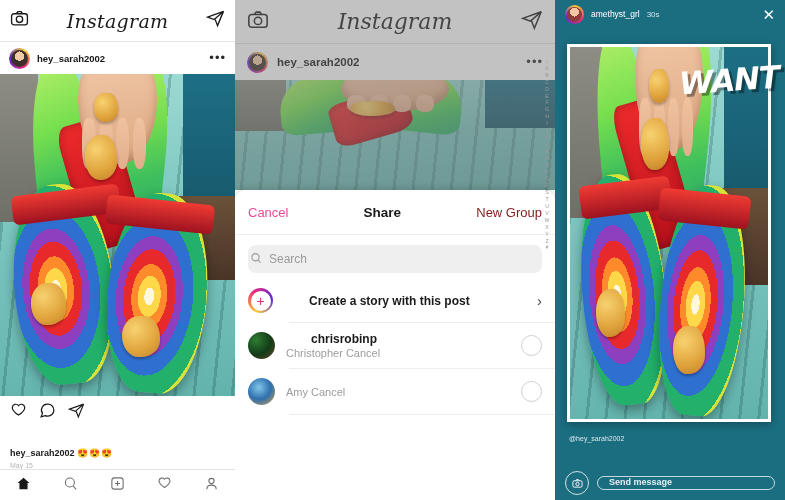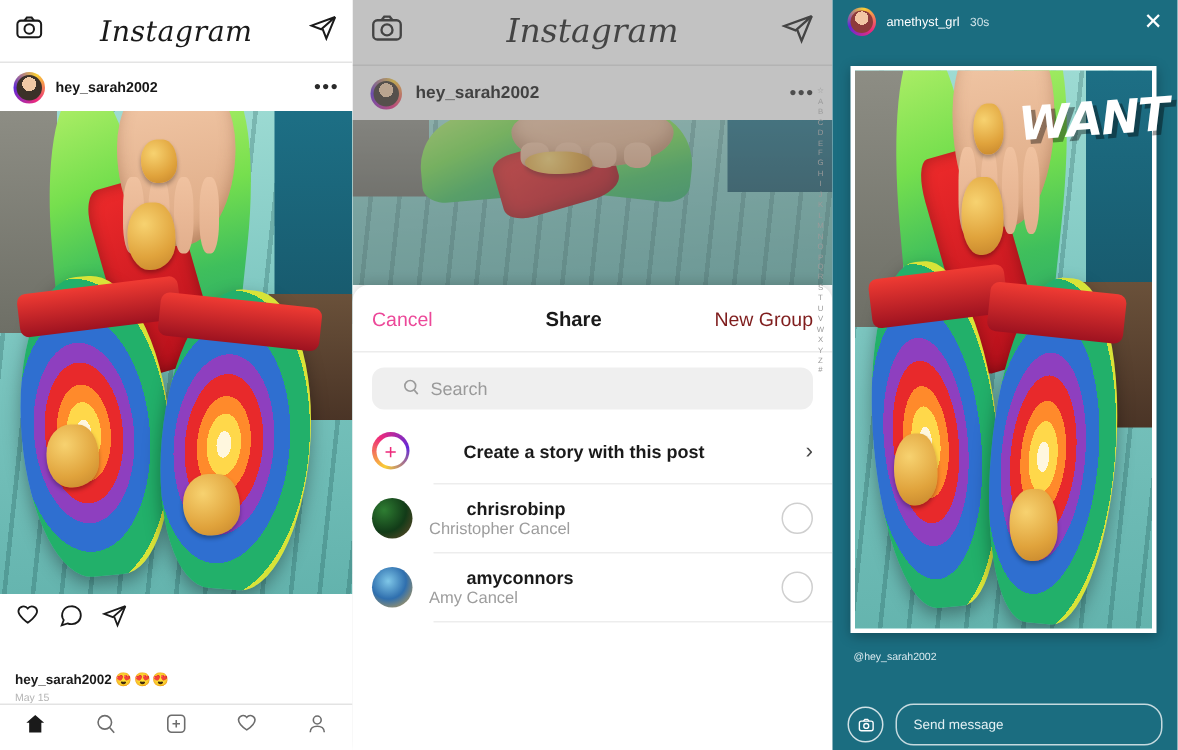--- a/index.html
+++ b/index.html
@@ -95,21 +95,21 @@
   .dim{position:absolute;left:0;top:0;width:100%;height:190px;background:rgba(120,120,120,.45);}
   .sheet{position:absolute;left:0;top:190px;width:100%;height:310px;background:#fff;
     border-radius:11px 11px 0 0;box-shadow:0 -2px 7px rgba(0,0,0,.14);box-sizing:border-box;}
   .sheet-head{height:45px;display:flex;align-items:center;justify-content:space-between;
     padding:0 13px;border-bottom:1px solid #ececec;box-sizing:border-box;}
   .sh-cancel{font-size:13px;color:#ec4899;}
   .sh-title{font-size:13.5px;font-weight:bold;color:#1a1a1a;}
   .sh-new{font-size:13px;color:#7f1d1d;}
   .searchrow{padding:10px 13px 6px;box-sizing:border-box;}
   .searchbox{height:28px;background:#efefef;border-radius:8px;display:flex;align-items:center;
-    gap:7px;padding:0 20px;box-sizing:border-box;}
+    gap:7px;padding:0 2px;box-sizing:border-box;}
   .searchbox span{font-size:12px;color:#9a9a9a;}
   .row{display:flex;align-items:center;gap:11px;padding:9px 13px;box-sizing:border-box;}
   .row-sep{margin-left:54px;border-top:1px solid #ededed;}
   .story-ring{width:25px;height:25px;border-radius:50%;flex:0 0 25px;
     background:conic-gradient(from 200deg,#f9ce34,#ee2a7b,#6228d7,#f9ce34);
     display:flex;align-items:center;justify-content:center;}
   .story-ring i{width:20px;height:20px;border-radius:50%;background:#fff;
     display:flex;align-items:center;justify-content:center;color:#ed2a7b;font-size:14px;font-style:normal;line-height:1;}
   .row-main{flex:1;min-width:0;}
   .row-title{font-size:12px;font-weight:bold;color:#1a1a1a;margin-left:25px;}
@@ -139,22 +139,22 @@
   .want{position:absolute;right:6px;top:34px;z-index:4;font-family:"DejaVu Sans",sans-serif;
     font-weight:bold;font-style:italic;font-size:31px;color:#fff;letter-spacing:-1px;
     transform:rotate(-4deg);text-shadow:3px 3px 0 rgba(0,0,0,.38);}
   .st-frame{position:absolute;left:12px;right:14px;top:16px;bottom:44px;
     background:#fff;padding:3px;box-sizing:border-box;box-shadow:0 2px 8px rgba(0,0,0,.3);}
   .st-frame .photo{width:100%;height:100%;}
   .st-credit{position:absolute;left:14px;bottom:24px;font-size:7px;color:#dbeaef;z-index:5;}
   .st-foot{height:34px;flex:0 0 34px;display:flex;align-items:center;gap:8px;padding:0 10px;box-sizing:border-box;}
   .cam{width:22px;height:22px;border-radius:50%;border:1.2px solid rgba(255,255,255,.8);
     display:flex;align-items:center;justify-content:center;flex:0 0 22px;}
-  .msg{flex:1;height:28px;border:1.2px solid rgba(255,255,255,.75);border-radius:12px;
-    display:flex;align-items:center;padding:0 11px;box-sizing:border-box;}
+  .msg{flex:1;height:14px;border:1.2px solid rgba(255,255,255,.75);border-radius:12px;
+    display:flex;padding:0 11px;box-sizing:border-box;font-weight:bold;}
   .msg span{font-size:9px;color:#e3f0f3;}
 </style>
 </head>
 <body>
 
 <div class="stage">
 
   <div class="panel-left">
 
     <div class="ig-topbar">
@@ -339,21 +339,20 @@
           <span class="row-title" style="display:block">chrisrobinp</span>
           <span class="row-sub" style="display:block">Christopher Cancel</span>
         </span>
         <span class="pick"></span>
       </div>
       <div class="row-sep"></div>
 
       <div class="row">
         <span class="ph-av av-b"></span>
         <span class="row-main">
-          <span class="row-title" style="display:block">amyconnors</span>
           <span class="row-sub" style="display:block">Amy Cancel</span>
         </span>
         <span class="pick"></span>
       </div>
       <div class="row-sep"></div>
     </div>
 
     <div class="alpha" id="alpha">
         <span>☆</span>
         <span>A</span>

